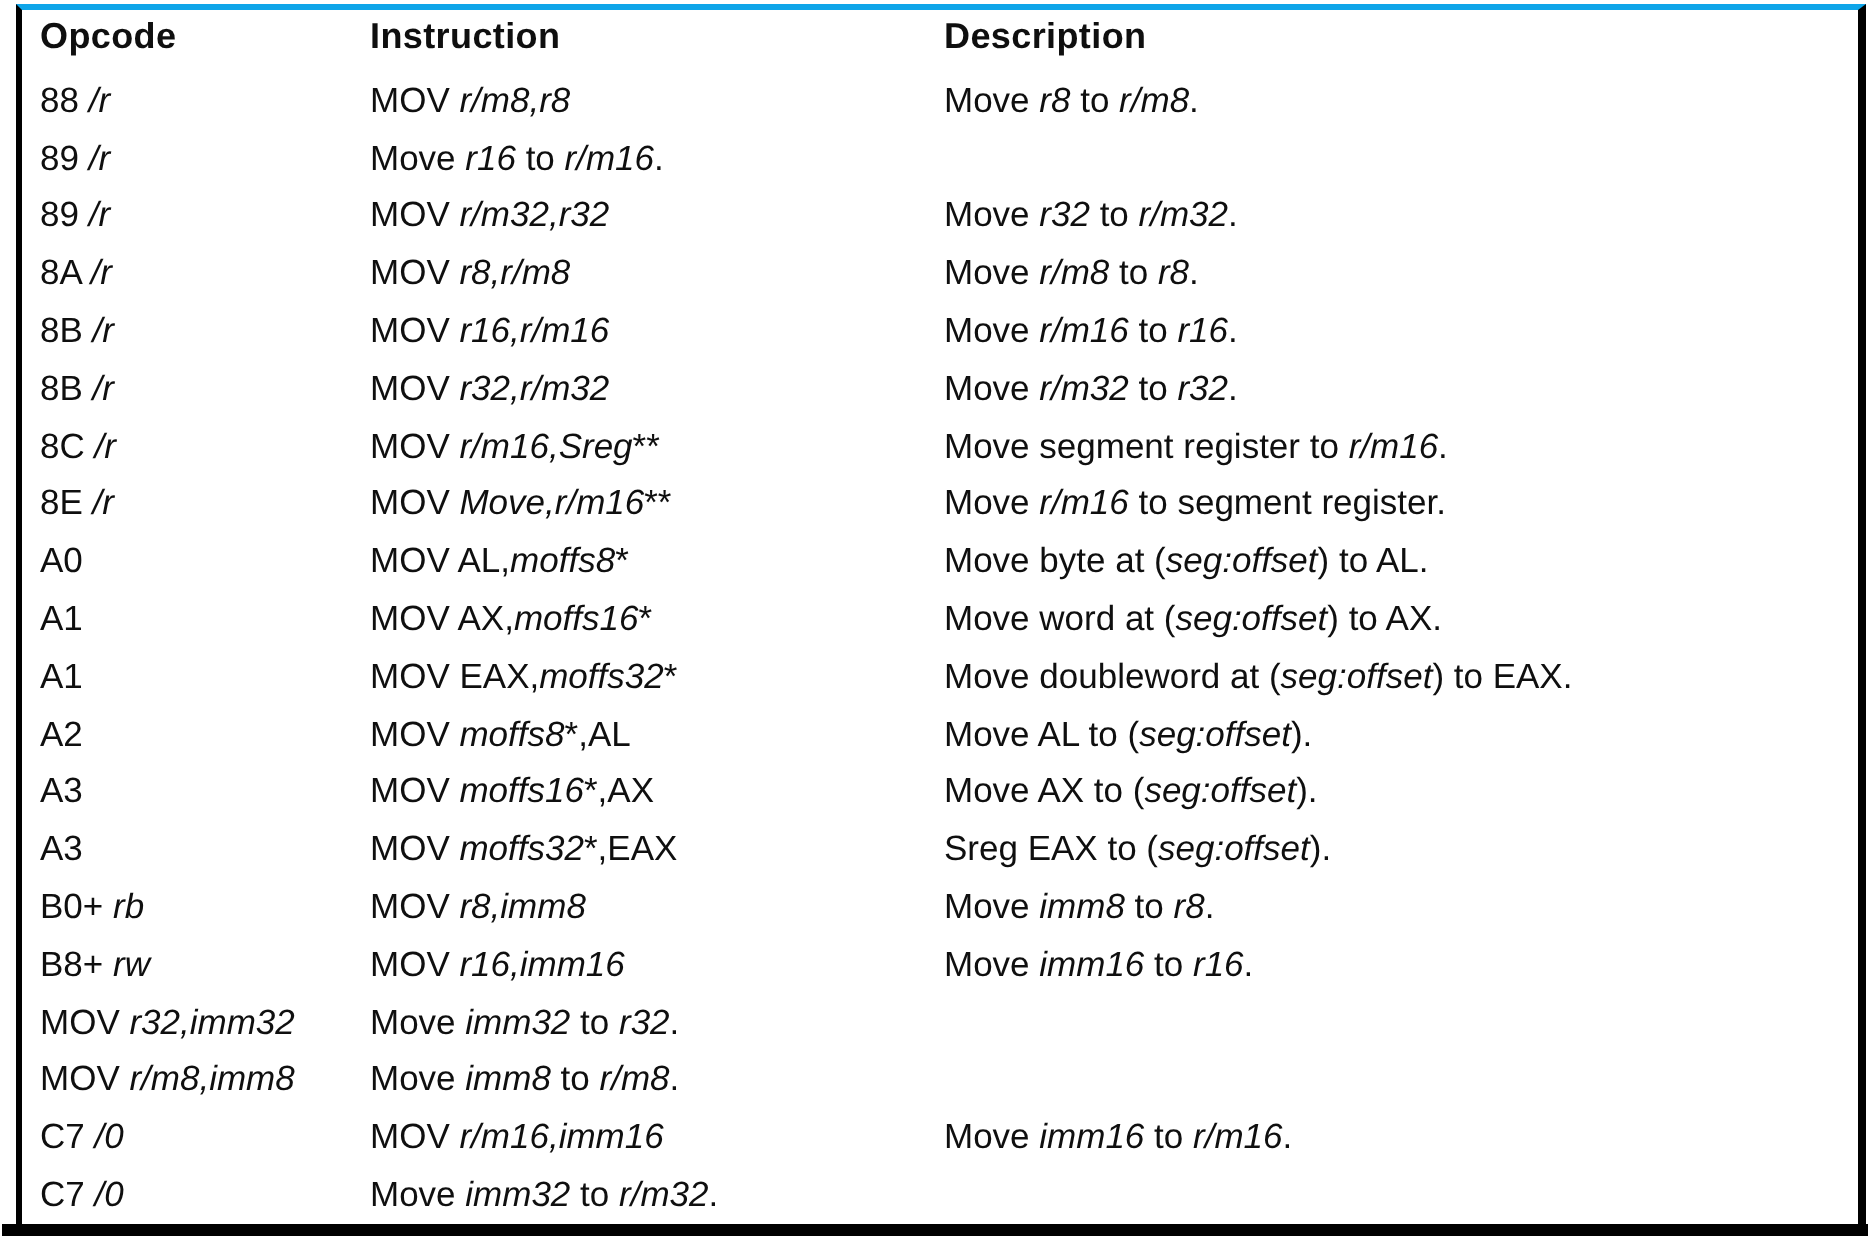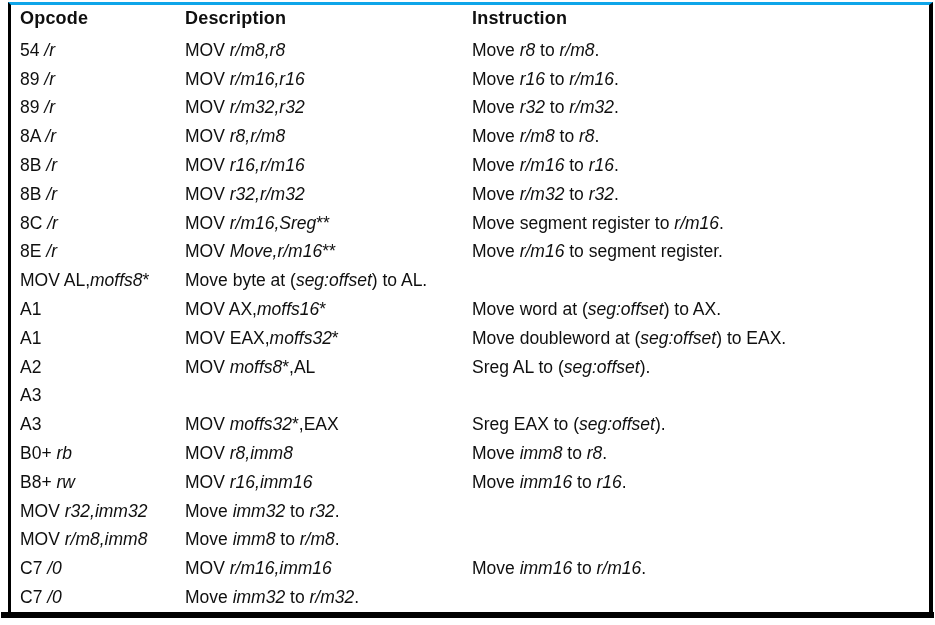--- a/index.html
+++ b/index.html
@@ -67,32 +67,31 @@
     font-style: italic;
   }
 </style>
 </head>
 <body>
 
 <div class="page">
   <div class="table-frame">
     <div class="hrow">
       <div class="cell">Opcode</div>
+      <div class="cell">Instruction</div>
       <div class="cell">Description</div>
-      <div class="cell">Instruction</div>
     </div>
     <div class="tbody">
         <div class="row">
-          <div class="cell"><span>54 </span><span class="it">/r</span></div>
+          <div class="cell"><span>88 </span><span class="it">/r</span></div>
           <div class="cell"><span>MOV </span><span class="it">r/m8,r8</span></div>
           <div class="cell"><span>Move </span><span class="it">r8</span><span> to </span><span class="it">r/m8</span><span>.</span></div>
         </div>
         <div class="row">
           <div class="cell"><span>89 </span><span class="it">/r</span></div>
-          <div class="cell"><span>MOV </span><span class="it">r/m16,r16</span></div>
           <div class="cell"><span>Move </span><span class="it">r16</span><span> to </span><span class="it">r/m16</span><span>.</span></div>
         </div>
         <div class="row">
           <div class="cell"><span>89 </span><span class="it">/r</span></div>
           <div class="cell"><span>MOV </span><span class="it">r/m32,r32</span></div>
           <div class="cell"><span>Move </span><span class="it">r32</span><span> to </span><span class="it">r/m32</span><span>.</span></div>
         </div>
         <div class="row">
           <div class="cell"><span>8A </span><span class="it">/r</span></div>
           <div class="cell"><span>MOV </span><span class="it">r8,r/m8</span></div>
@@ -112,40 +111,43 @@
           <div class="cell"><span>8C </span><span class="it">/r</span></div>
           <div class="cell"><span>MOV </span><span class="it">r/m16,Sreg</span><span>**</span></div>
           <div class="cell"><span>Move segment register to </span><span class="it">r/m16</span><span>.</span></div>
         </div>
         <div class="row">
           <div class="cell"><span>8E </span><span class="it">/r</span></div>
           <div class="cell"><span>MOV </span><span class="it">Move,r/m16</span><span>**</span></div>
           <div class="cell"><span>Move </span><span class="it">r/m16</span><span> to segment register.</span></div>
         </div>
         <div class="row">
+          <div class="cell"><span>A0</span></div>
           <div class="cell"><span>MOV AL,</span><span class="it">moffs8</span><span>*</span></div>
           <div class="cell"><span>Move byte at (</span><span class="it">seg:offset</span><span>) to AL.</span></div>
         </div>
         <div class="row">
           <div class="cell"><span>A1</span></div>
           <div class="cell"><span>MOV AX,</span><span class="it">moffs16</span><span>*</span></div>
           <div class="cell"><span>Move word at (</span><span class="it">seg:offset</span><span>) to AX.</span></div>
         </div>
         <div class="row">
           <div class="cell"><span>A1</span></div>
           <div class="cell"><span>MOV EAX,</span><span class="it">moffs32</span><span>*</span></div>
           <div class="cell"><span>Move doubleword at (</span><span class="it">seg:offset</span><span>) to EAX.</span></div>
         </div>
         <div class="row">
           <div class="cell"><span>A2</span></div>
           <div class="cell"><span>MOV </span><span class="it">moffs8</span><span>*,AL</span></div>
-          <div class="cell"><span>Sreg AL to (</span><span class="it">seg:offset</span><span>).</span></div>
+          <div class="cell"><span>Move AL to (</span><span class="it">seg:offset</span><span>).</span></div>
         </div>
         <div class="row">
           <div class="cell"><span>A3</span></div>
+          <div class="cell"><span>MOV </span><span class="it">moffs16</span><span>*,AX</span></div>
+          <div class="cell"><span>Move AX to (</span><span class="it">seg:offset</span><span>).</span></div>
         </div>
         <div class="row">
           <div class="cell"><span>A3</span></div>
           <div class="cell"><span>MOV </span><span class="it">moffs32</span><span>*,EAX</span></div>
           <div class="cell"><span>Sreg EAX to (</span><span class="it">seg:offset</span><span>).</span></div>
         </div>
         <div class="row">
           <div class="cell"><span>B0+ </span><span class="it">rb</span></div>
           <div class="cell"><span>MOV </span><span class="it">r8,imm8</span></div>
           <div class="cell"><span>Move </span><span class="it">imm8</span><span> to </span><span class="it">r8</span><span>.</span></div>

